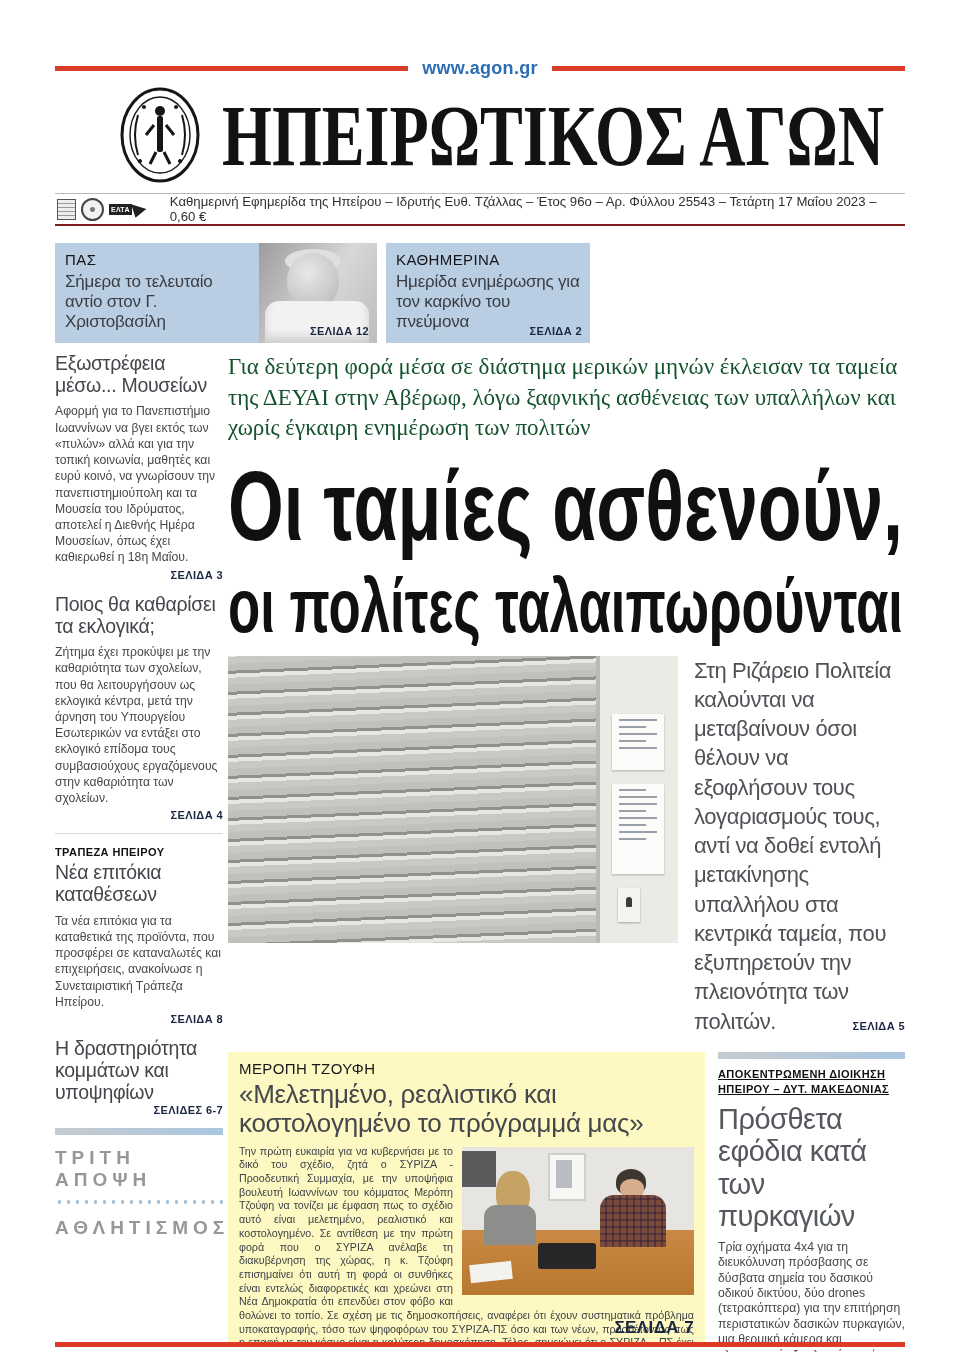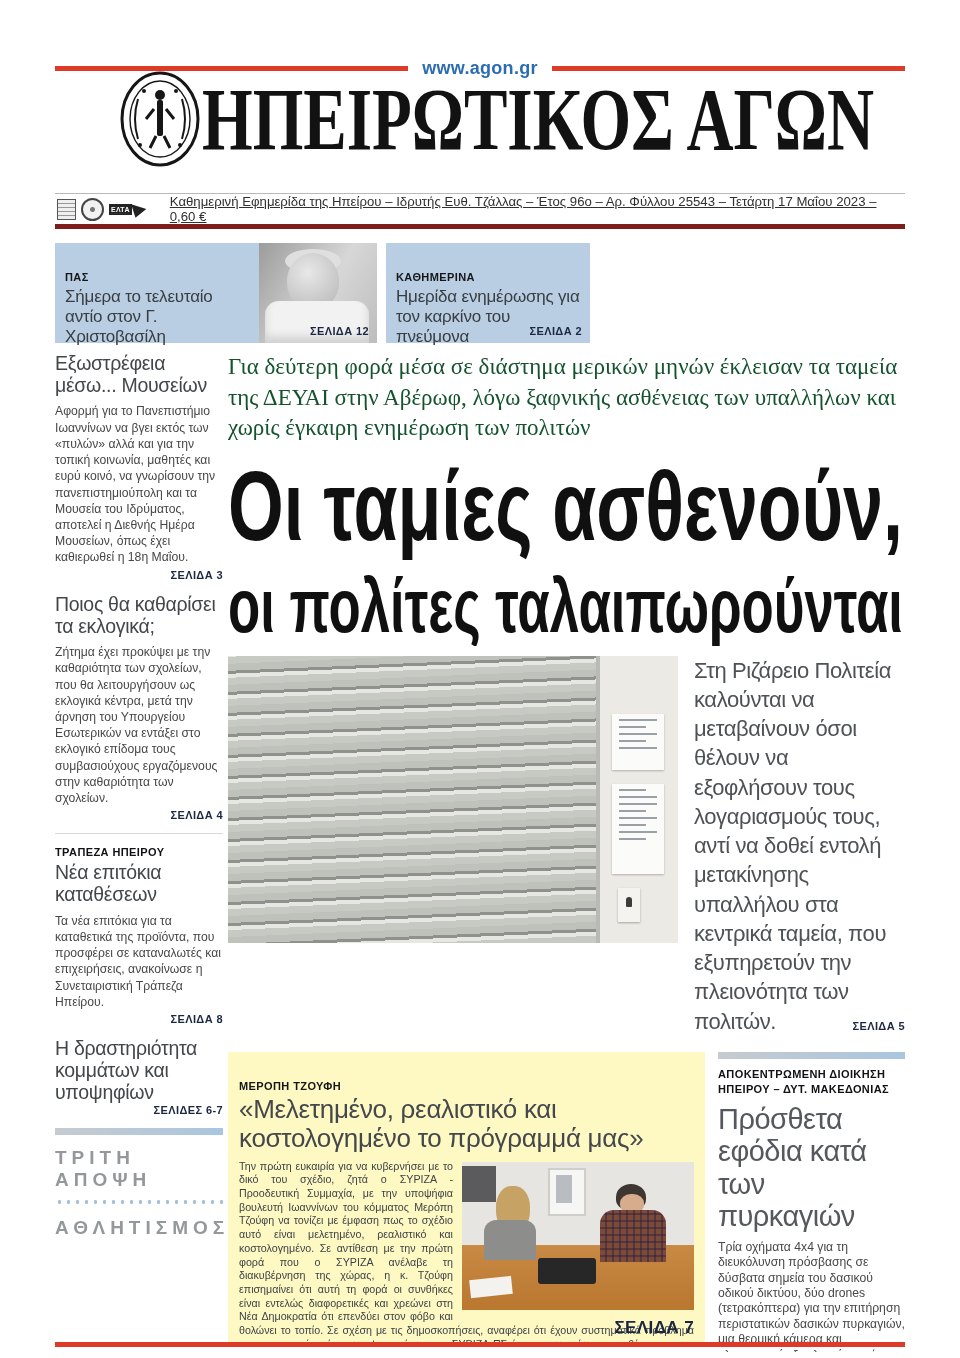--- a/index.html
+++ b/index.html
@@ -3,40 +3,40 @@
 <meta charset="utf-8">
 <style>
   html,body{margin:0;padding:0;background:#ffffff;}
   .page{position:relative;width:960px;height:1352px;background:#fff;overflow:hidden;
         font-family:"Liberation Sans",sans-serif;color:#222;}
   
   .site-row{position:absolute;top:58px;left:55px;width:850px;display:flex;align-items:center;gap:14px;}
   .site-row .rule{flex:1;height:5px;background:#dd3a27;}
   .site-url{font-size:18px;font-weight:bold;color:#2c6cb3;letter-spacing:.3px;}
   
-  .masthead{position:absolute;top:68px;left:118px;width:770px;height:102px;display:flex;align-items:center;gap:0;}
+  .masthead{position:absolute;top:84px;left:118px;width:770px;height:102px;display:flex;align-items:center;gap:20px;}
   .emblem{flex:0 0 84px;}
   
   .infoline{position:absolute;top:193px;left:55px;width:850px;height:30px;
-            border-top:1px solid #b9b9b9;border-bottom:5px solid #7f1d1d;
-            display:flex;align-items:center;gap:8px;font-size:13.2px;color:#303030;text-decoration:underline;}
+            border-top:1px solid #b9b9b9;border-bottom:2px solid #7f1d1d;
+            display:flex;align-items:center;gap:8px;font-size:13.2px;color:#303030;}
   .stamps{display:flex;align-items:center;gap:5px;margin-left:2px;}
   .stamp{width:17px;height:19px;border:1px solid #555;background:
          repeating-linear-gradient(#eee 0 3px,#999 3px 4px);}
   .seal{width:19px;height:19px;border:2px solid #444;border-radius:50%;background:
         radial-gradient(circle at 50% 50%, #777 2px, #f2f2f2 3px);}
   .elta{display:flex;align-items:center;gap:1px;}
   .elta .tag{background:#222;color:#fff;font-size:7px;font-weight:bold;padding:2px 2px;letter-spacing:.3px;}
   .elta .swoosh{width:0;height:0;border-top:9px solid transparent;border-bottom:5px solid transparent;border-left:13px solid #222;transform:rotate(-18deg);}
   .infotext{margin-left:16px;}
   
   .teasers{position:absolute;top:243px;left:55px;width:850px;height:100px;display:flex;gap:9px;}
   .teaser{position:relative;background:#b9cee2;display:flex;}
   .teaser .txt{padding:8px 10px;flex:1;}
-  .kicker{font-size:11px;font-weight:bold;color:#15161a;letter-spacing:.4px;margin-top:20px;}
+  .kicker{font-size:15px;font-weight:normal;color:#15161a;letter-spacing:.4px;}
   .teaser h3{margin:4px 0 0 0;font-size:17px;font-weight:400;color:#393d42;line-height:1.18;letter-spacing:-.2px;}
   .pagelabel{font-size:11px;font-weight:bold;color:#1b2742;letter-spacing:.4px;}
   .teaser .pagelabel{position:absolute;right:8px;bottom:6px;}
   .t1{width:322px;} .t2{width:204px;} .t3{width:315px;}
   .tphoto{flex:0 0 118px;position:relative;overflow:hidden;}
   .photo-man{background:linear-gradient(120deg,#9c9c9c,#d7d7d7 55%,#bdbdbd);}
   .photo-man .head{position:absolute;left:28px;top:10px;width:52px;height:56px;border-radius:50% 50% 46% 46%;background:radial-gradient(circle at 40% 35%,#e8e8e8,#b5b5b5);}
   .photo-man .hair{position:absolute;left:26px;top:6px;width:56px;height:24px;border-radius:50%;background:#dfdfdf;}
   .photo-man .shirt{position:absolute;left:6px;top:58px;width:104px;height:44px;border-radius:14px 14px 0 0;background:#f2f2f2;box-shadow:inset 0 -8px 10px #cfcfcf;}
   .photo-sing{flex:0 0 105px;background:#3a2a27;}
@@ -91,21 +91,21 @@
   .iv-photo .man-hair{position:absolute;right:48px;top:22px;width:30px;height:26px;border-radius:50% 50% 40% 40%;background:#3e3630;}
   .iv-photo .man-face{position:absolute;right:50px;top:32px;width:24px;height:20px;border-radius:45%;background:#d6ac8c;}
   .iv-photo .man-body{position:absolute;right:28px;top:48px;width:66px;height:52px;border-radius:14px 14px 0 0;
       background:#7c4a38;background-image:repeating-linear-gradient(0deg,transparent 0 5px,rgba(40,30,60,.45) 5px 7px),repeating-linear-gradient(90deg,transparent 0 5px,rgba(40,30,60,.45) 5px 7px);}
   .iv-photo .organizer{position:absolute;left:76px;bottom:26px;width:58px;height:26px;background:#272727;border-radius:3px;}
   .iv-photo .paper{position:absolute;left:8px;bottom:14px;width:42px;height:18px;background:#f4f2ee;transform:rotate(-6deg);}
   .interview .pagelabel{position:absolute;right:11px;bottom:6px;font-size:17px;}
   .fires{width:187px;position:relative;}
   .fires .blue-bar{margin:0 0 8px 0;}
   .fires h2{margin:6px 0 4px 0;font-size:29px;font-weight:400;color:#55595e;line-height:1.12;letter-spacing:-.5px;}
-  .fires .sb-kicker{line-height:1.35;}
+  .fires .sb-kicker{line-height:1.35;text-decoration:underline;}
   .fires .sb-body{font-size:12.2px;line-height:1.27;}
   .bottom-rule{position:absolute;left:55px;top:1342px;width:850px;height:5px;background:#dd3a27;}
 </style>
 </head>
 <body>
 
 <div class="page">
 
   <div class="site-row">
     <div class="rule"></div>

